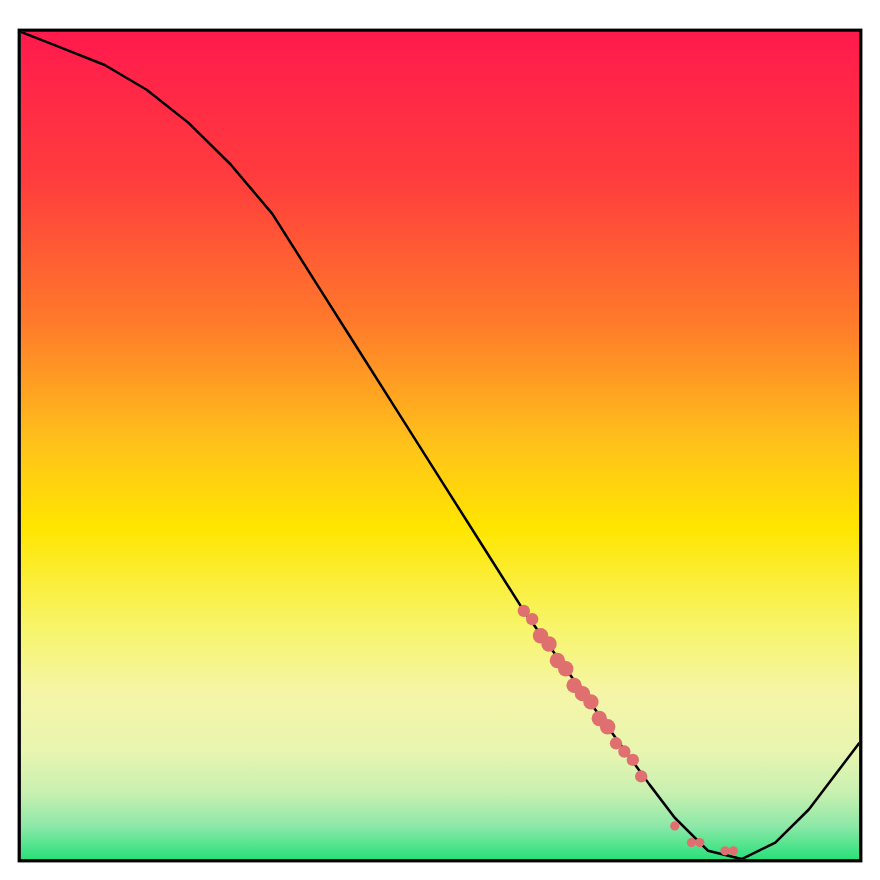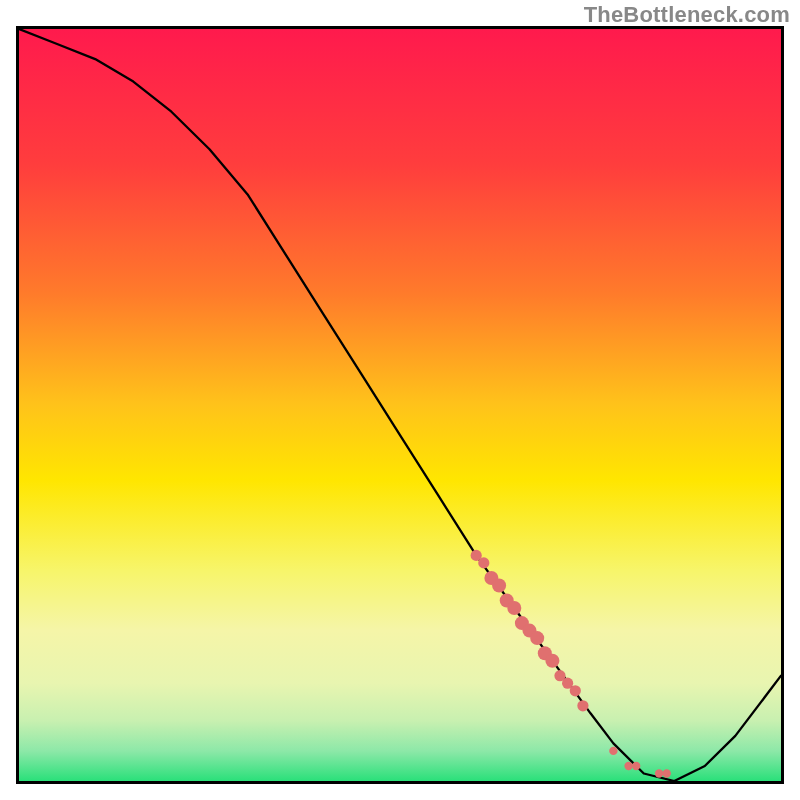--- a/index.html
+++ b/index.html
@@ -61,21 +61,20 @@
     stroke-width: 2.3;
     stroke-linejoin: round;
     stroke-linecap: round;
   }
 </style>
 </head>
 <body>
 
 <div class="outer">
 
-  <div class="watermark">TheBottleneck.com</div>
 
   <div class="plot-frame">
     <div class="gradient-bg" id="gradient-bg" style="background: linear-gradient(rgb(255, 26, 77) 0%, rgb(255, 61, 61) 18%, rgb(255, 122, 43) 35%, rgb(255, 195, 26) 50%, rgb(255, 230, 0) 60%, rgb(247, 245, 106) 72%, rgb(245, 245, 168) 80%, rgb(232, 245, 176) 87%, rgb(200, 240, 176) 92%, rgb(141, 232, 168) 96%, rgb(42, 224, 122) 100%);"></div>
 
     <svg class="chart-svg" viewBox="0 0 762 752" preserveAspectRatio="none">
       <path id="curve-path" class="curve" d="M0.0 0.0 L38.1 15.0 L76.2 30.1 L114.3 52.6 L152.4 82.7 L190.5 120.3 L228.6 165.4 L266.7 225.6 L304.8 285.8 L342.9 345.9 L381.0 406.1 L419.1 466.2 L457.2 526.4 L495.3 579.0 L533.4 631.7 L571.5 684.3 L594.4 714.4 L624.8 744.5 L655.3 752.0 L685.8 737.0 L716.3 706.9 L762.0 646.7 "></path>
       <g id="scatter-group">
           <circle cx="457.2" cy="526.4" r="5.6" class="datapoint"></circle>
           <circle cx="464.8" cy="533.9" r="5.6" class="datapoint"></circle>
           <circle cx="472.4" cy="549.0" r="7.0" class="datapoint"></circle>

